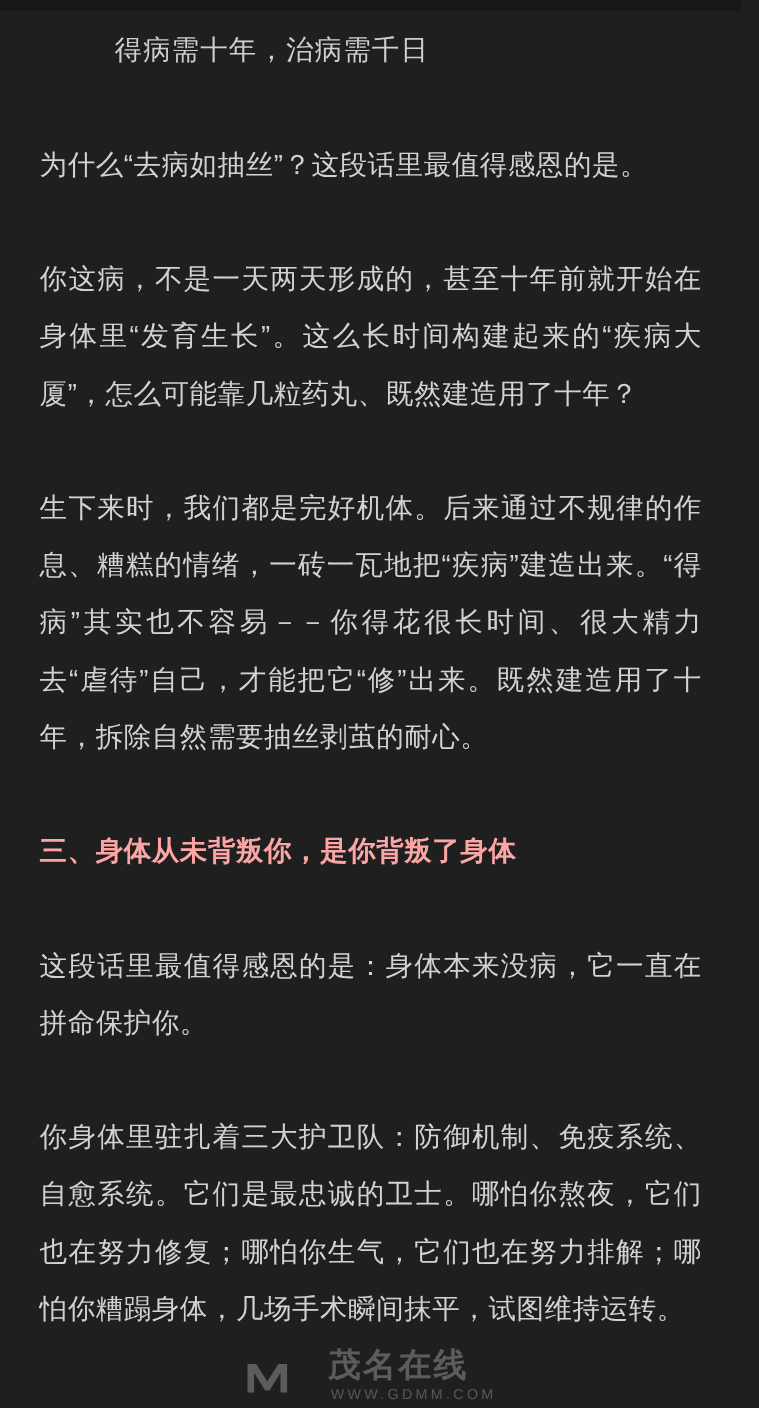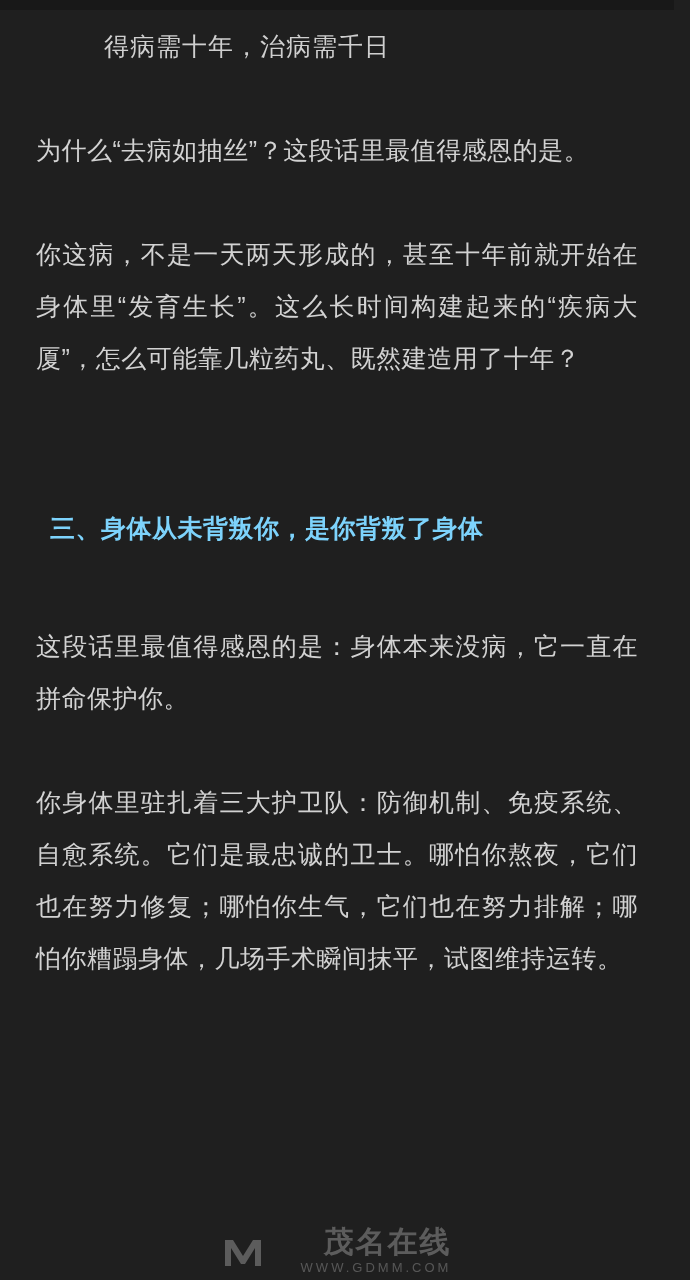--- a/index.html
+++ b/index.html
@@ -44,22 +44,22 @@
     line-height: 52px;
     color: #d2d2d2;
     margin: 0;
     letter-spacing: 0.5px;
     text-align: justify;
   }
   .gap-lg { height: 52px; }
   .section-title {
     font-size: 25px;
     line-height: 52px;
-    color: #7dd3fc;
-    margin: 14px;
+    color: #fca5a5;
+    margin: 0;
     letter-spacing: 0.5px;
   }
   .watermark {
     position: absolute;
     left: 0;
     right: 0;
     bottom: 6px;
     display: flex;
     align-items: center;
     justify-content: center;
@@ -70,21 +70,21 @@
   .wm-logo {
     width: 40px;
     height: 34px;
     position: relative;
     display: inline-block;
   }
   .wm-logo svg { display: block; }
   .wm-text {
     display: flex;
     flex-direction: column;
-    align-items: flex-end;
+    align-items: center;
     line-height: 1;
   }
   .wm-title {
     font-size: 30px;
     color: #cfcfcf;
     letter-spacing: 2px;
     font-weight: bold;
   }
   .wm-sub {
     font-size: 13px;
@@ -109,20 +109,21 @@
 
   <div class="content">
 
     <div class="gap-lg"></div>
     <p class="para">为什么“去病如抽丝”？这段话里最值得感恩的是。</p>
 
     <div class="gap-lg"></div>
     <p class="para">你这病，不是一天两天形成的，甚至十年前就开始在身体里“发育生长”。这么长时间构建起来的“疾病大厦”，怎么可能靠几粒药丸、既然建造用了十年？</p>
 
     <div class="gap-lg"></div>
+    <p class="para">生下来时，我们都是完好机体。后来通过不规律的作息、糟糕的情绪，一砖一瓦地把“疾病”建造出来。“得病”其实也不容易－－你得花很长时间、很大精力去“虐待”自己，才能把它“修”出来。既然建造用了十年，拆除自然需要抽丝剥茧的耐心。</p>
 
     <div class="gap-lg"></div>
     <h2 class="section-title">三、身体从未背叛你，是你背叛了身体</h2>
 
     <div class="gap-lg"></div>
     <p class="para">这段话里最值得感恩的是：身体本来没病，它一直在拼命保护你。</p>
 
     <div class="gap-lg"></div>
     <p class="para">你身体里驻扎着三大护卫队：防御机制、免疫系统、自愈系统。它们是最忠诚的卫士。哪怕你熬夜，它们也在努力修复；哪怕你生气，它们也在努力排解；哪怕你糟蹋身体，几场手术瞬间抹平，试图维持运转。</p>
 

